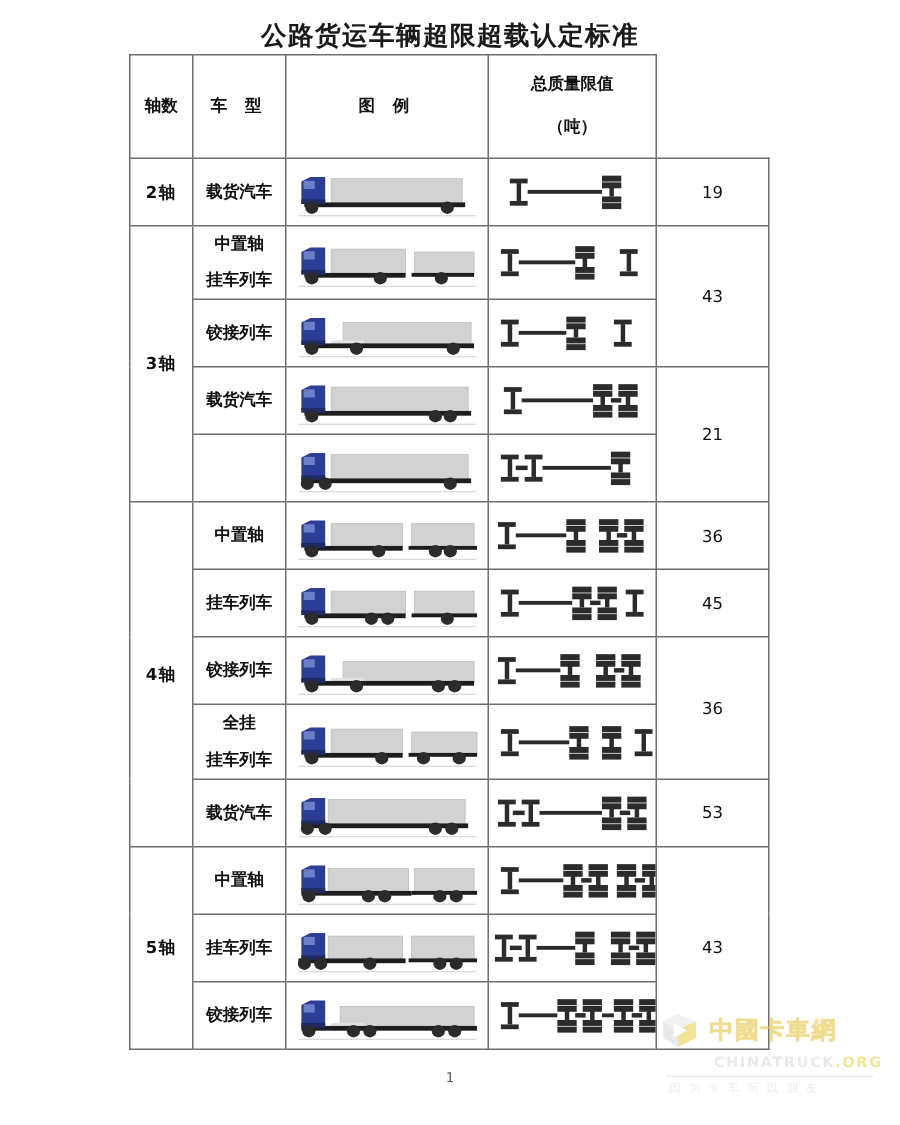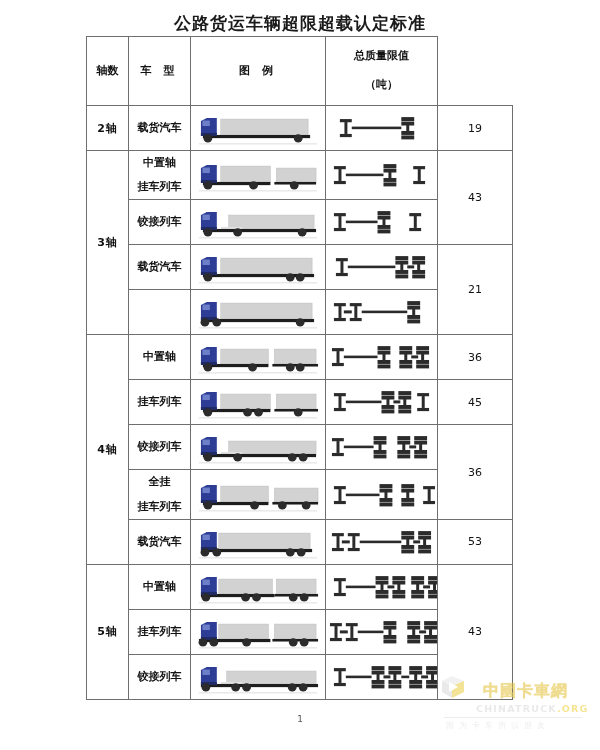--- a/index.html
+++ b/index.html
@@ -49,21 +49,21 @@
   td.mass{font-size:11.5px;color:#222;}
 
   td.pic{padding:0;height:44px;}
   td.dia{padding:0;height:44px;}
   .cell-svg{display:block;width:100%;height:100%;}
 
   .watermark{
     position:absolute;left:438px;top:672px;width:152px;height:62px;
     opacity:.62;
   }
-  .wm-row{display:flex;align-items:flex-end;gap:15px;}
+  .wm-row{display:flex;align-items:center;gap:5px;}
   .wm-cn{
     font-family:"DejaVu Serif","Liberation Serif",serif;
     font-weight:bold;font-size:16px;color:#e8c84a;letter-spacing:1px;
     text-shadow:0 0 1px #d9b93c;
   }
   .wm-en{
     font-size:9.5px;letter-spacing:1.2px;font-weight:bold;color:#dcdcdc;
     margin-top:1px;margin-left:38px;
   }
   .wm-en i{font-style:normal;color:#f0d44e;}

